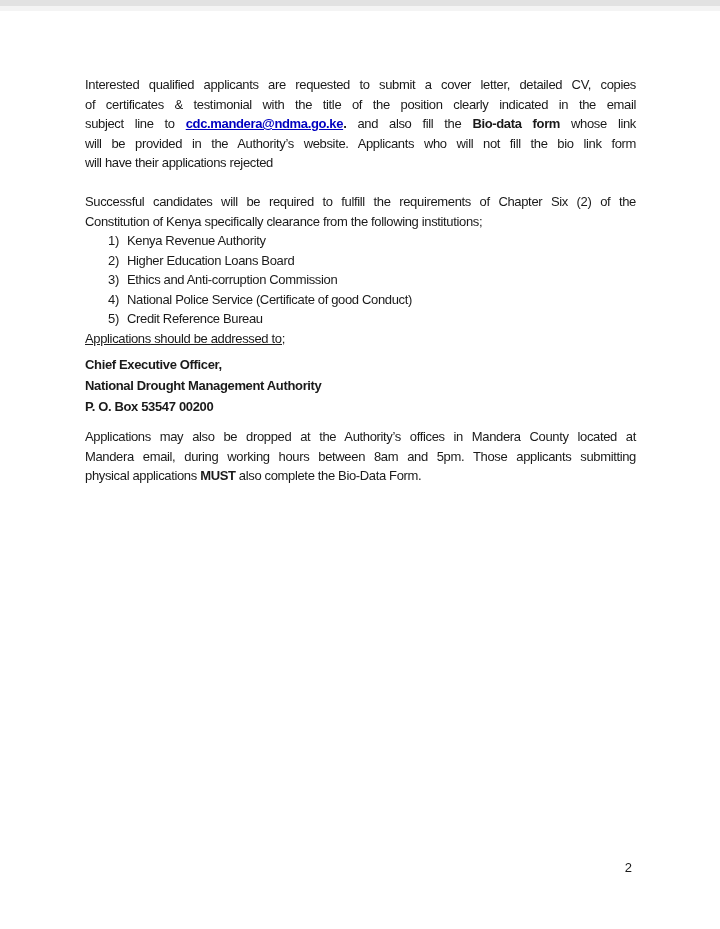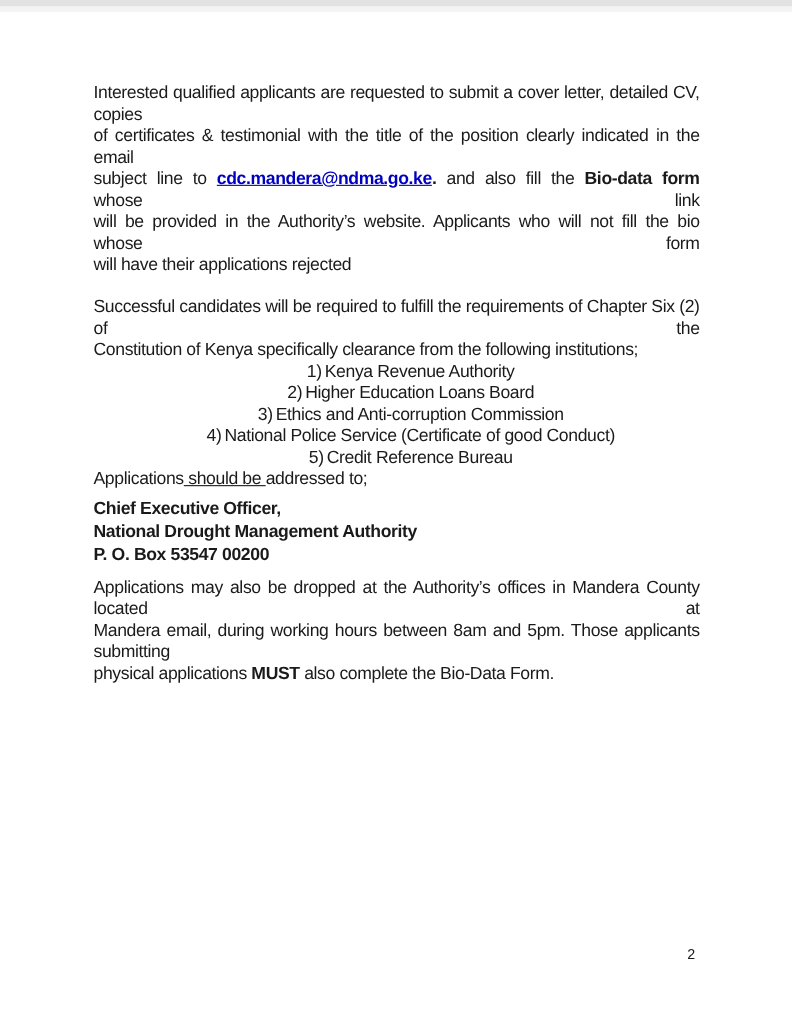--- a/index.html
+++ b/index.html
@@ -13,43 +13,43 @@
     color: #1a1a1a;
   }
   .scan-strip-dark  { height: 6px; background: #e2e2e2; }
   .scan-strip-light { height: 5px; background: #f4f4f4; }
 
   .page {
     position: absolute;
     top: 75px;
     left: 85px;
     width: 551px;
-    font-size: 16px;
+    font-size: 13px;
     letter-spacing: -0.35px;
     line-height: 19.5px;
   }
   p.line { margin: 0; }
   .just { text-align: justify; text-align-last: justify; }
 
   .sec-p1 { margin-bottom: 19.5px; }
 
   .email-link {
     color: #0000c0;
     font-weight: bold;
     text-decoration: underline;
     cursor: pointer;
     margin-top: 22px;
   }
   .bold { font-weight: bold; }
   .u { text-decoration: underline; }
 
-  .list-row { padding-left: 23px; text-align: center; }
+  .list-row { padding-left: 23px; }
   .list-num { display: inline-block; width: 19px; }
 
-  .addressed { margin-top: 19.5px; }
+  .addressed { margin-top: 19.5px; text-decoration: underline; }
 
   .address {
     margin-top: 6px;
     font-weight: bold;
     line-height: 21px;
   }
 
   .sec-p3 { margin-top: 10px; }
 
   .page-number {
@@ -65,21 +65,21 @@
 
 <div class="scan-strip-dark"></div>
 <div class="scan-strip-light"></div>
 
 <main class="page">
 
   <section class="sec-p1">
     <p class="line just">Interested qualified applicants are requested to submit a cover letter, detailed CV, copies</p>
     <p class="line just">of certificates &amp; testimonial with the title of the position clearly indicated in the email</p>
     <p class="line just"><span>subject line to </span><a class="email-link">cdc.mandera@ndma.go.ke</a><span class="bold">.</span><span> and also fill the </span><span class="bold">Bio-data form</span><span> whose link</span></p>
-    <p class="line just">will be provided in the Authority’s website.  Applicants who will not fill the bio whose form</p>
+    <p class="line just">will be provided in the Authority’s website.  Applicants who will not fill the bio link form</p>
     <p class="line">will have their applications rejected</p>
   </section>
 
   <section>
     <p class="line just">Successful candidates will be required to fulfill the requirements of Chapter Six (2) of the</p>
     <p class="line">Constitution of Kenya specifically clearance from the following institutions;</p>
     <div>
       <div class="list-row"><span class="list-num">1)</span><span>Kenya Revenue Authority</span></div>
       <div class="list-row"><span class="list-num">2)</span><span>Higher Education Loans Board</span></div>
       <div class="list-row"><span class="list-num">3)</span><span>Ethics and Anti-corruption Commission</span></div>

